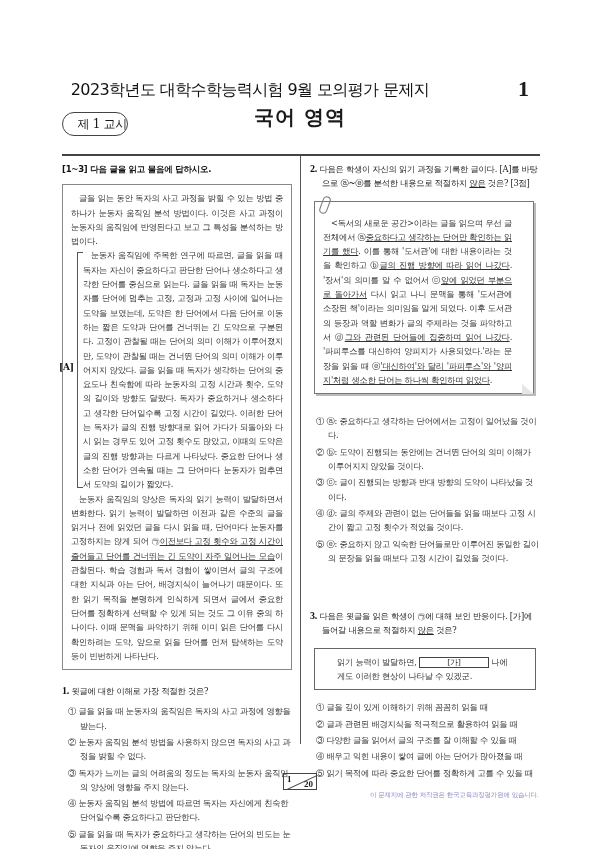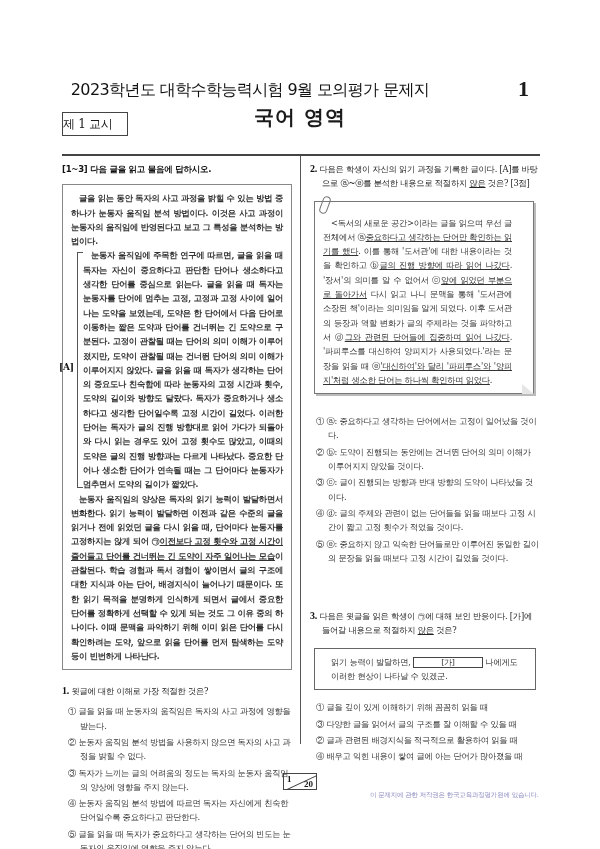--- a/index.html
+++ b/index.html
@@ -3,52 +3,52 @@
 <meta charset="utf-8">
 <style>
   * { box-sizing: border-box; margin: 0; padding: 0; }
   html, body { width: 600px; height: 849px; background: #ffffff; overflow: hidden; }
   body { position: relative; font-family: "DejaVu Serif", "Liberation Serif", serif; color: #1a1a1a; }
 
   .header-sub { position: absolute; top: 80px; left: 0; width: 500px; text-align: center;
     font-family: "DejaVu Sans", "Liberation Sans", sans-serif; font-size: 16px; letter-spacing: -0.6px; color: #111; }
   .page-num { position: absolute; top: 76px; left: 518px; font-family: "Liberation Serif", serif; font-size: 22px; font-weight: bold; }
   .period-badge { position: absolute; top: 112px; left: 62px; width: 66px; height: 24px; border: 1px solid #444;
-    border-radius: 0; font-size: 12px; text-align: left; line-height: 22px; letter-spacing: -0.3px; }
+    border-radius: 12px; font-size: 12px; text-align: right; line-height: 22px; letter-spacing: -0.3px; }
   .section-title { position: absolute; top: 104px; left: 0; width: 600px; text-align: center;
     font-family: "DejaVu Sans", "Liberation Sans", sans-serif; font-weight: bold; font-size: 20px; letter-spacing: 1px; }
   .top-rule { position: absolute; top: 154px; left: 62px; width: 478px; height: 2px; background: #444; }
   .col-divider { position: absolute; top: 156px; left: 300px; width: 1px; height: 588px; background: #555; }
 
   .col { position: absolute; font-size: 8.3px; line-height: 14.3px; letter-spacing: -0.25px; color: #333; }
   .col-left { left: 62px; top: 162px; width: 230px; }
   .col-right { left: 310px; top: 162px; width: 230px; }
 
   .instr { font-family: "DejaVu Sans", "Liberation Sans", sans-serif; font-weight: bold; font-size: 8.5px; color: #111; margin-bottom: 8px; }
   .passage { border: 1px solid #888; padding: 6px 8px 6px 8px; }
-  .passage p { text-indent: 8px; text-align: justify; font-weight: bold; }
+  .passage p { text-indent: 8px; text-align: justify; }
   .bracket-block { position: relative; margin-left: 6px; padding-left: 6px; }
   .bracket-block::before { content: ""; position: absolute; left: 0; top: 4px; bottom: 4px; width: 5px;
     border-left: 1px solid #555; border-top: 1px solid #555; border-bottom: 1px solid #555; }
   .bracket-label { position: absolute; left: -18px; top: 112px; font-size: 9px; color: #111; font-weight: bold; }
   .u { text-decoration: underline; }
 
   .q { margin-top: 14px; }
   .q-head { padding-left: 12px; text-indent: -12px; color: #222; }
   .q-num { font-weight: bold; font-family: "Liberation Serif", serif; font-size: 10px; color: #111; }
   .opts { margin-top: 6px; padding-left: 6px; }
   .opt { padding-left: 12px; text-indent: -12px; margin-bottom: 2px; }
 
   .memo { position: relative; margin: 10px 6px 0 4px; border: 1px solid #777; padding: 14px 21px 6px 8px;
     box-shadow: 2px 2px 0 #bbb; }
   .memo p { text-indent: 8px; text-align: justify; }
   .clip { position: absolute; left: 6px; top: -6px; width: 8px; height: 18px; border: 1px solid #777; border-radius: 4px; transform: rotate(20deg); background: transparent; }
   .fold { position: absolute; right: -1px; bottom: -1px; width: 0; height: 0; border-left: 12px solid #e6e6e6; border-top: 10px solid transparent; }
 
-  .boxed-quote { margin: 10px 4px 0 4px; border: 1px solid #666; padding: 6px 16px; }
+  .boxed-quote { margin: 10px 4px 0 4px; border: 1px solid #666; padding: 6px 22px; }
   .blank { display: inline-block; width: 70px; height: 11px; border: 1px solid #444; text-align: center; line-height: 9px; vertical-align: middle; font-size: 8px; }
 
   .page-box { position: absolute; top: 773px; left: 283px; width: 34px; height: 17px; border: 1px solid #444; font-family: "Liberation Serif", serif; font-size: 9px; font-weight: bold; overflow: hidden; }
   .page-box .cur { position: absolute; left: 3px; top: 0px; }
   .page-box .tot { position: absolute; right: 3px; bottom: 0px; }
   .page-box .slash { position: absolute; left: -2px; top: 8px; width: 40px; height: 1px; background: #444; transform: rotate(-25deg); }
   .copyright { position: absolute; top: 791px; left: 370px; width: 230px; font-family: "DejaVu Sans", sans-serif; font-size: 6.5px; color: #8a8ac0; letter-spacing: -0.2px; }
 </style>
 </head>
 <body>
@@ -100,23 +100,24 @@
     </div>
   </div>
 
   <div class="q" style="margin-top:44px">
     <div class="q-head"><span class="q-num">3.</span> <span>다음은 윗글을 읽은 학생이 ㉠에 대해 보인 반응이다. [가]에 들어갈 내용으로 적절하지 </span><span class="u">않은</span><span> 것은?</span></div>
     <div class="boxed-quote">
       <span>읽기 능력이 발달하면, </span><span class="blank">[가]</span><span> 나에게도 이러한 현상이 나타날 수 있겠군.</span>
     </div>
     <div class="opts" style="margin-top:10px">
       <div class="opt">① 글을 깊이 있게 이해하기 위해 꼼꼼히 읽을 때</div>
+      <div class="opt">② 글과 관련된 배경지식을 적극적으로 활용하여 읽을 때</div>
       <div class="opt">③ 다양한 글을 읽어서 글의 구조를 잘 이해할 수 있을 때</div>
-      <div class="opt">② 글과 관련된 배경지식을 적극적으로 활용하여 읽을 때</div>
       <div class="opt">④ 배우고 익힌 내용이 쌓여 글에 아는 단어가 많아졌을 때</div>
+      <div class="opt">⑤ 읽기 목적에 따라 중요한 단어를 정확하게 고를 수 있을 때</div>
     </div>
   </div>
 </div>
 
 <div class="page-box">
   <span class="slash"></span>
   <span class="cur">1</span>
   <span class="tot">20</span>
 </div>
 <div class="copyright">이 문제지에 관한 저작권은 한국교육과정평가원에 있습니다.</div>

